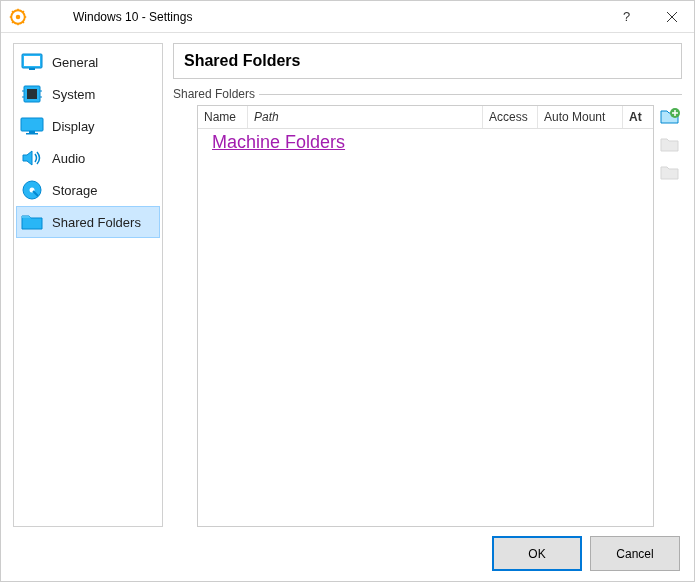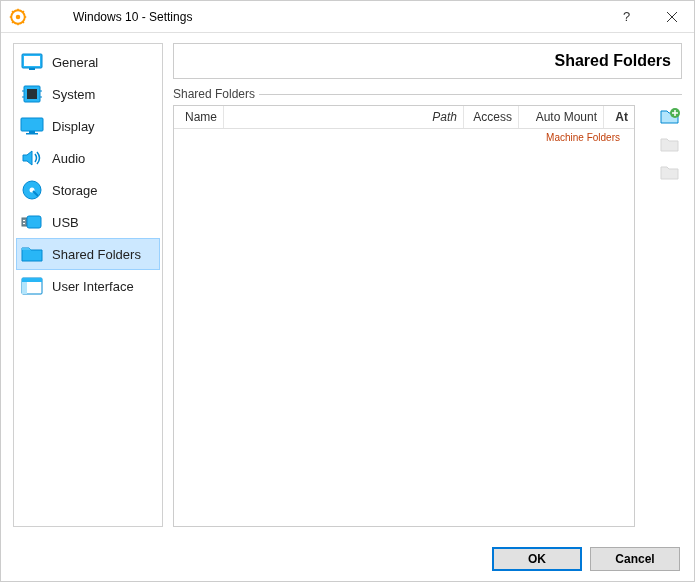--- a/index.html
+++ b/index.html
@@ -3,46 +3,46 @@
   <meta charset="utf-8">
   <style>
     * { box-sizing: border-box; margin: 0; padding: 0; font-family: "Segoe UI", Tahoma, sans-serif; }
     body { width: 695px; height: 582px; background: #fff; border: 1px solid #ccc; overflow: hidden; position: relative; }
     
     .titlebar { height: 32px; display: flex; align-items: center; padding: 0 0 0 8px; border-bottom: 1px solid #e0e0e0; }
     .titlebar-icon { width: 18px; height: 18px; margin-right: 8px; }
     .titlebar-text { font-size: 12px; flex: 1; color: #000; margin-left: 38px; }
     .titlebar-btn { width: 45px; height: 32px; display: flex; align-items: center; justify-content: center; font-size: 13px; color: #333; }
     
-    .content { display: flex; padding: 10px 12px 4px 12px; height: 498px; gap: 10px; text-align: right; }
+    .content { display: flex; padding: 10px 12px 4px 12px; height: 498px; gap: 10px; }
     
     .sidebar { width: 150px; border: 1px solid #d0d0d0; background: #fff; padding: 2px; }
     .sidebar-item { display: flex; align-items: center; padding: 4px 4px; gap: 8px; font-size: 13px; color: #222; cursor: default; }
     .sidebar-item.active { background: #cce8ff; border: 1px solid #99d1ff; padding: 3px 3px; }
     .sidebar-icon { width: 24px; height: 24px; display: flex; align-items: center; justify-content: center; flex-shrink: 0; }
     
     .main { flex: 1; display: flex; flex-direction: column; }
     .main-header { border: 1px solid #ccc; padding: 8px 10px; font-size: 16px; font-weight: bold; margin-bottom: 8px; }
     .group-label { font-size: 12px; color: #444; display: flex; align-items: center; gap: 4px; margin-bottom: 4px; }
     .group-label::after { content: ""; flex: 1; border-top: 1px solid #ccc; }
-    .table-container { flex: 1; display: flex; gap: 23px; }
+    .table-container { flex: 1; display: flex; gap: 4px; margin-left: 24px; }
     .table { flex: 1; border: 1px solid #ccc; background: #fff; }
     .table-header { display: flex; border-bottom: 1px solid #e0e0e0; }
     .th { font-size: 12px; padding: 4px 6px; border-right: 1px solid #e5e5e5; color: #333; }
     .th-name { width: 50px; }
     .th-path { flex: 1; font-style: italic; }
     .th-access { width: 55px; }
     .th-auto { width: 85px; }
     .th-at { width: 30px; border-right: none; font-weight: bold; }
-    .table-row { font-size: 10px; padding: 3px 14px; color: #c2410c; }
+    .table-row { font-size: 18px; padding: 3px 14px; color: #a21caf; text-decoration: underline; }
     .side-buttons { width: 24px; display: flex; flex-direction: column; gap: 4px; }
     .side-btn { width: 24px; height: 24px; display: flex; align-items: center; justify-content: center; border: 1px solid transparent; }
     
     .footer { position: absolute; bottom: 10px; right: 14px; display: flex; gap: 8px; }
-    .btn { width: 90px; height: 24px; font-size: 12px; background: #e1e1e1; border: 1px solid #adadad; display: flex; align-items: center; justify-content: center; font-weight: bold; }
+    .btn { width: 90px; height: 35px; font-size: 12px; background: #e1e1e1; border: 1px solid #adadad; display: flex; align-items: center; justify-content: center; }
     .btn.default { border: 2px solid #0078d7; background: #e1e1e1; }
   </style>
 </head>
 <body>
 
 <div class="titlebar">
   <span class="titlebar-icon">
     <svg viewBox="0 0 24 24" width="18" height="18">
         <circle cx="12" cy="12" r="9" fill="none" stroke="#ff9800" stroke-width="2.5"></circle>
         <circle cx="12" cy="12" r="3" fill="#ff9800"></circle>
@@ -116,49 +116,28 @@
     <div class="sidebar-item">
       <span class="sidebar-icon">
           <svg width="20" height="20" viewBox="0 0 20 20">
             <circle cx="10" cy="10" r="9" fill="#29b6f6" stroke="#0288d1"></circle>
             <circle cx="10" cy="10" r="2.5" fill="#fff"></circle>
             <path d="M11 11 L16 16" stroke="#0288d1" stroke-width="2"></path>
           </svg>
         </span>
       <span>Storage</span>
     </div>
-    <div class="sidebar-item">
-      <span class="sidebar-icon">
-          <svg width="22" height="16" viewBox="0 0 22 16">
-            <rect x="1" y="4" width="5" height="8" fill="#78909c" stroke="#546e7a"></rect>
-            <rect x="6" y="2" width="14" height="12" rx="2" fill="#29b6f6" stroke="#0288d1"></rect>
-            <rect x="2" y="6" width="2" height="1" fill="#fff"></rect>
-            <rect x="2" y="9" width="2" height="1" fill="#fff"></rect>
-          </svg>
-        </span>
-      <span>USB</span>
-    </div>
     <div class="sidebar-item active">
       <span class="sidebar-icon">
           <svg width="22" height="18" viewBox="0 0 22 18">
             <path d="M1 3 L8 3 L10 5 L21 5 L21 16 L1 16 Z" fill="#29b6f6" stroke="#0288d1"></path>
             <path d="M1 3 L8 3 L10 5 L1 5 Z" fill="#4fc3f7"></path>
           </svg>
         </span>
       <span>Shared Folders</span>
-    </div>
-    <div class="sidebar-item">
-      <span class="sidebar-icon">
-          <svg width="22" height="18" viewBox="0 0 22 18">
-            <rect x="1" y="1" width="20" height="16" rx="1" fill="#fff" stroke="#0288d1"></rect>
-            <rect x="1" y="1" width="20" height="4" fill="#29b6f6"></rect>
-            <rect x="1" y="5" width="5" height="12" fill="#b3e5fc"></rect>
-          </svg>
-        </span>
-      <span>User Interface</span>
     </div>
   </div>
 
   <div class="main">
     <div class="main-header">Shared Folders</div>
     <div class="group-label">
         <span>Shared Folders</span>
       </div>
     <div class="table-container">
       <div class="table">

